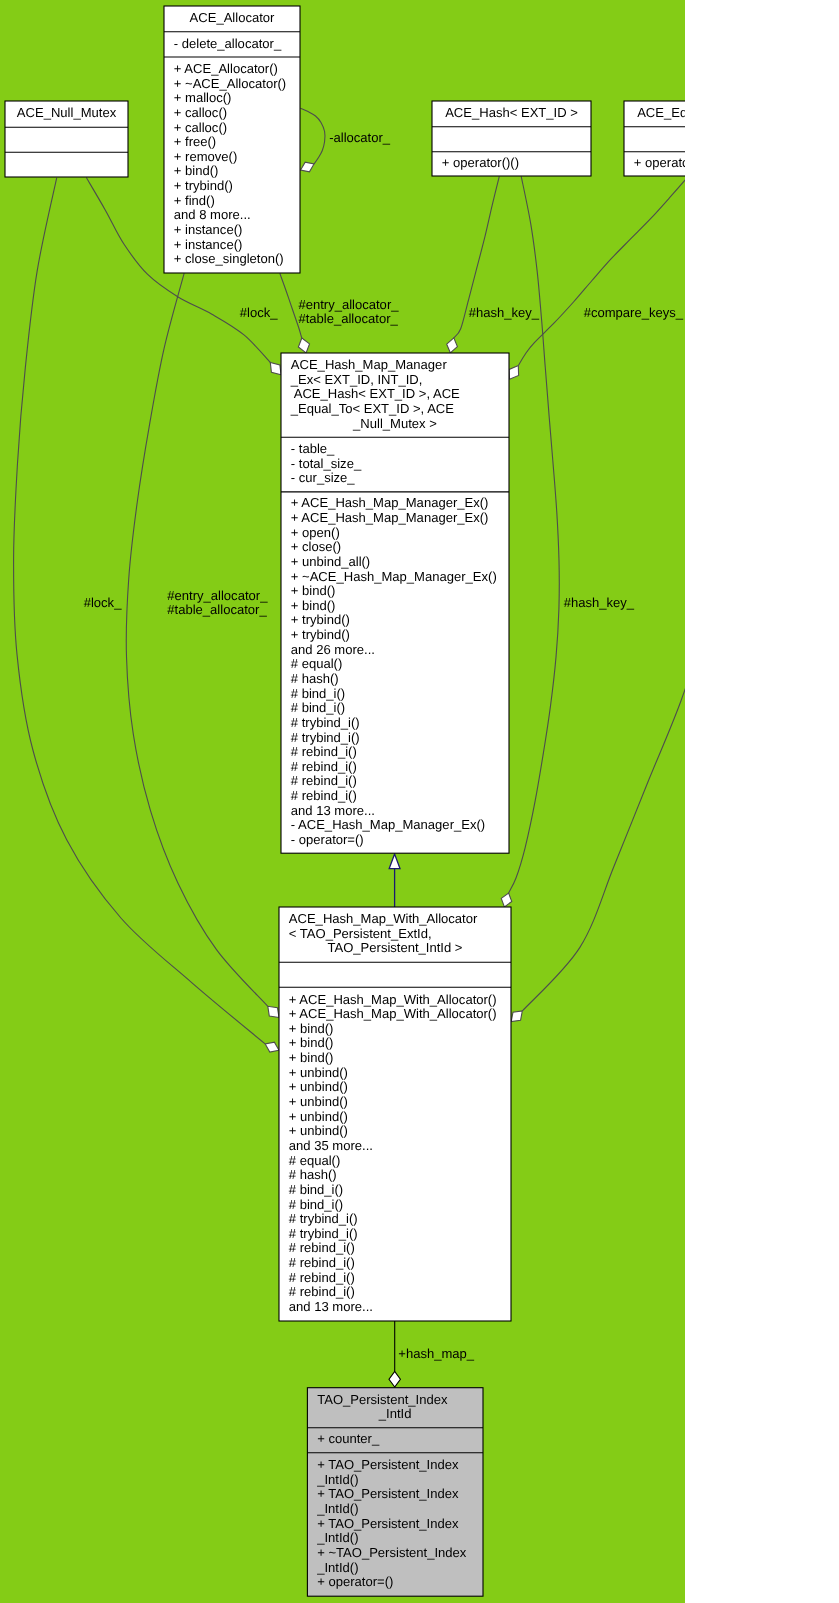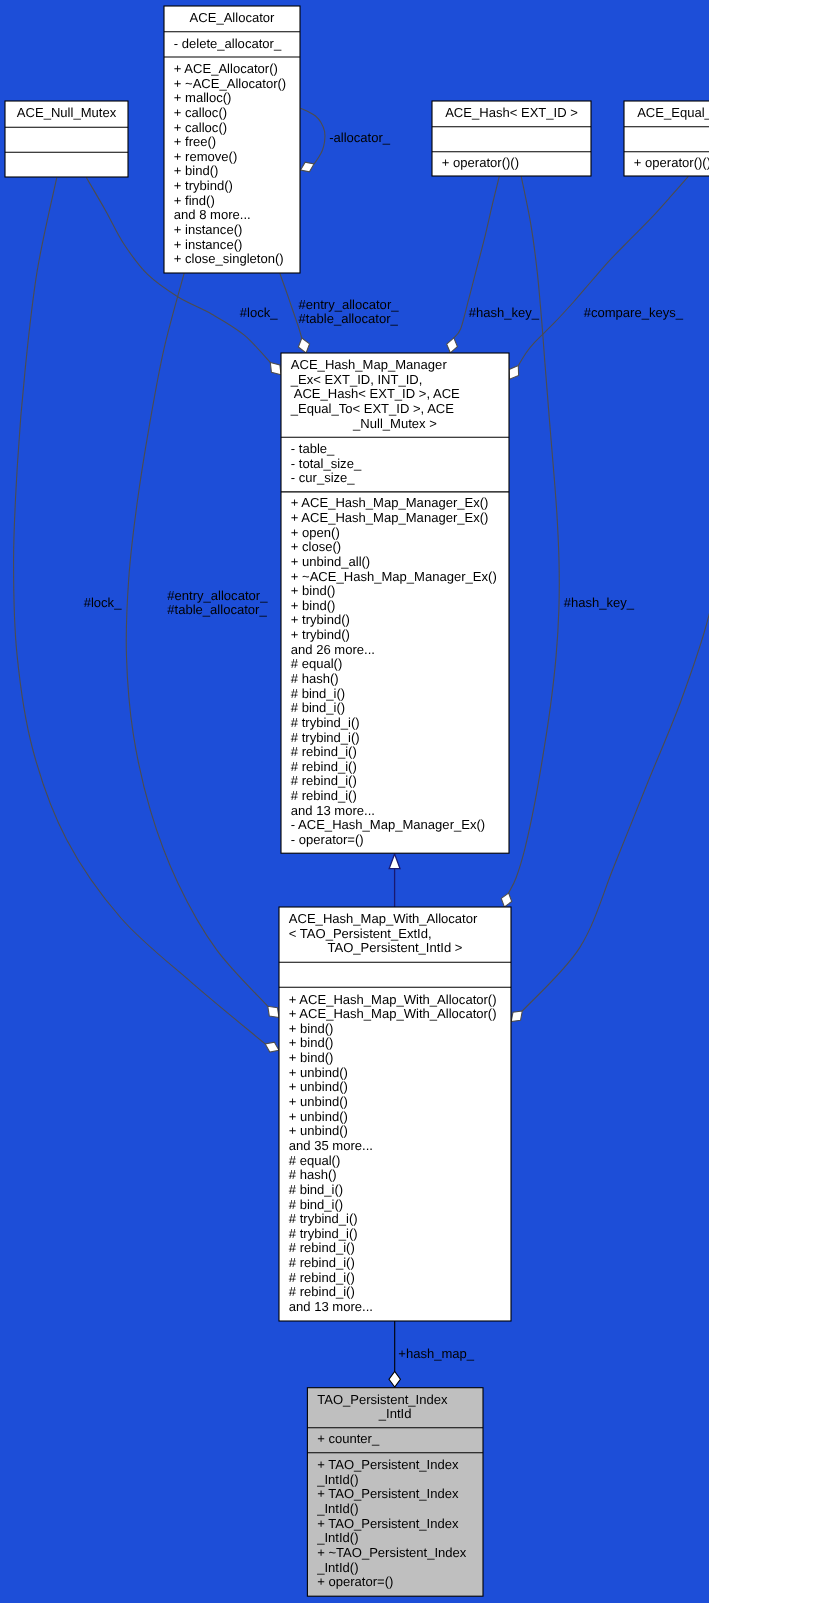--- a/index.html
+++ b/index.html
@@ -1,18 +1,18 @@
 <!DOCTYPE html>
 <html><head>
 <meta charset="utf-8">
 <title>Graphical Class Hierarchy</title>
 <style>
   html,body{margin:0;padding:0;background:#ffffff;}
-  #diagram{position:relative;width:685px;height:1603px;background:#1d4ed8;overflow:hidden;
-           font-family:"Liberation Sans",sans-serif;padding-left:24px;}
+  #diagram{position:relative;width:685px;height:1603px;background:#84cc16;overflow:hidden;
+           font-family:"Liberation Sans",sans-serif;}
   #diagram svg{position:absolute;left:0;top:0;width:839px;height:1603px;display:block;shape-rendering:geometricPrecision;}
   .cls-rect{fill:#ffffff;stroke:#000000;stroke-width:1.1;}
   .cls-rect.hl{fill:#bfbfbf;}
   .sep{stroke:#000000;stroke-width:1.1;}
   .txt{font-family:"Liberation Sans",sans-serif;font-size:13.05px;fill:#000000;white-space:pre;
         -webkit-font-smoothing:antialiased;text-rendering:geometricPrecision;}
   .edge{fill:none;stroke:#4d4d4d;stroke-width:1.1;}
   .edge-dia{fill:#ffffff;stroke:#4d4d4d;stroke-width:1.1;}
   .inh{fill:none;stroke:#191970;stroke-width:1.3;}
   .inh-arrow{fill:#ffffff;stroke:#191970;stroke-width:1.3;}

